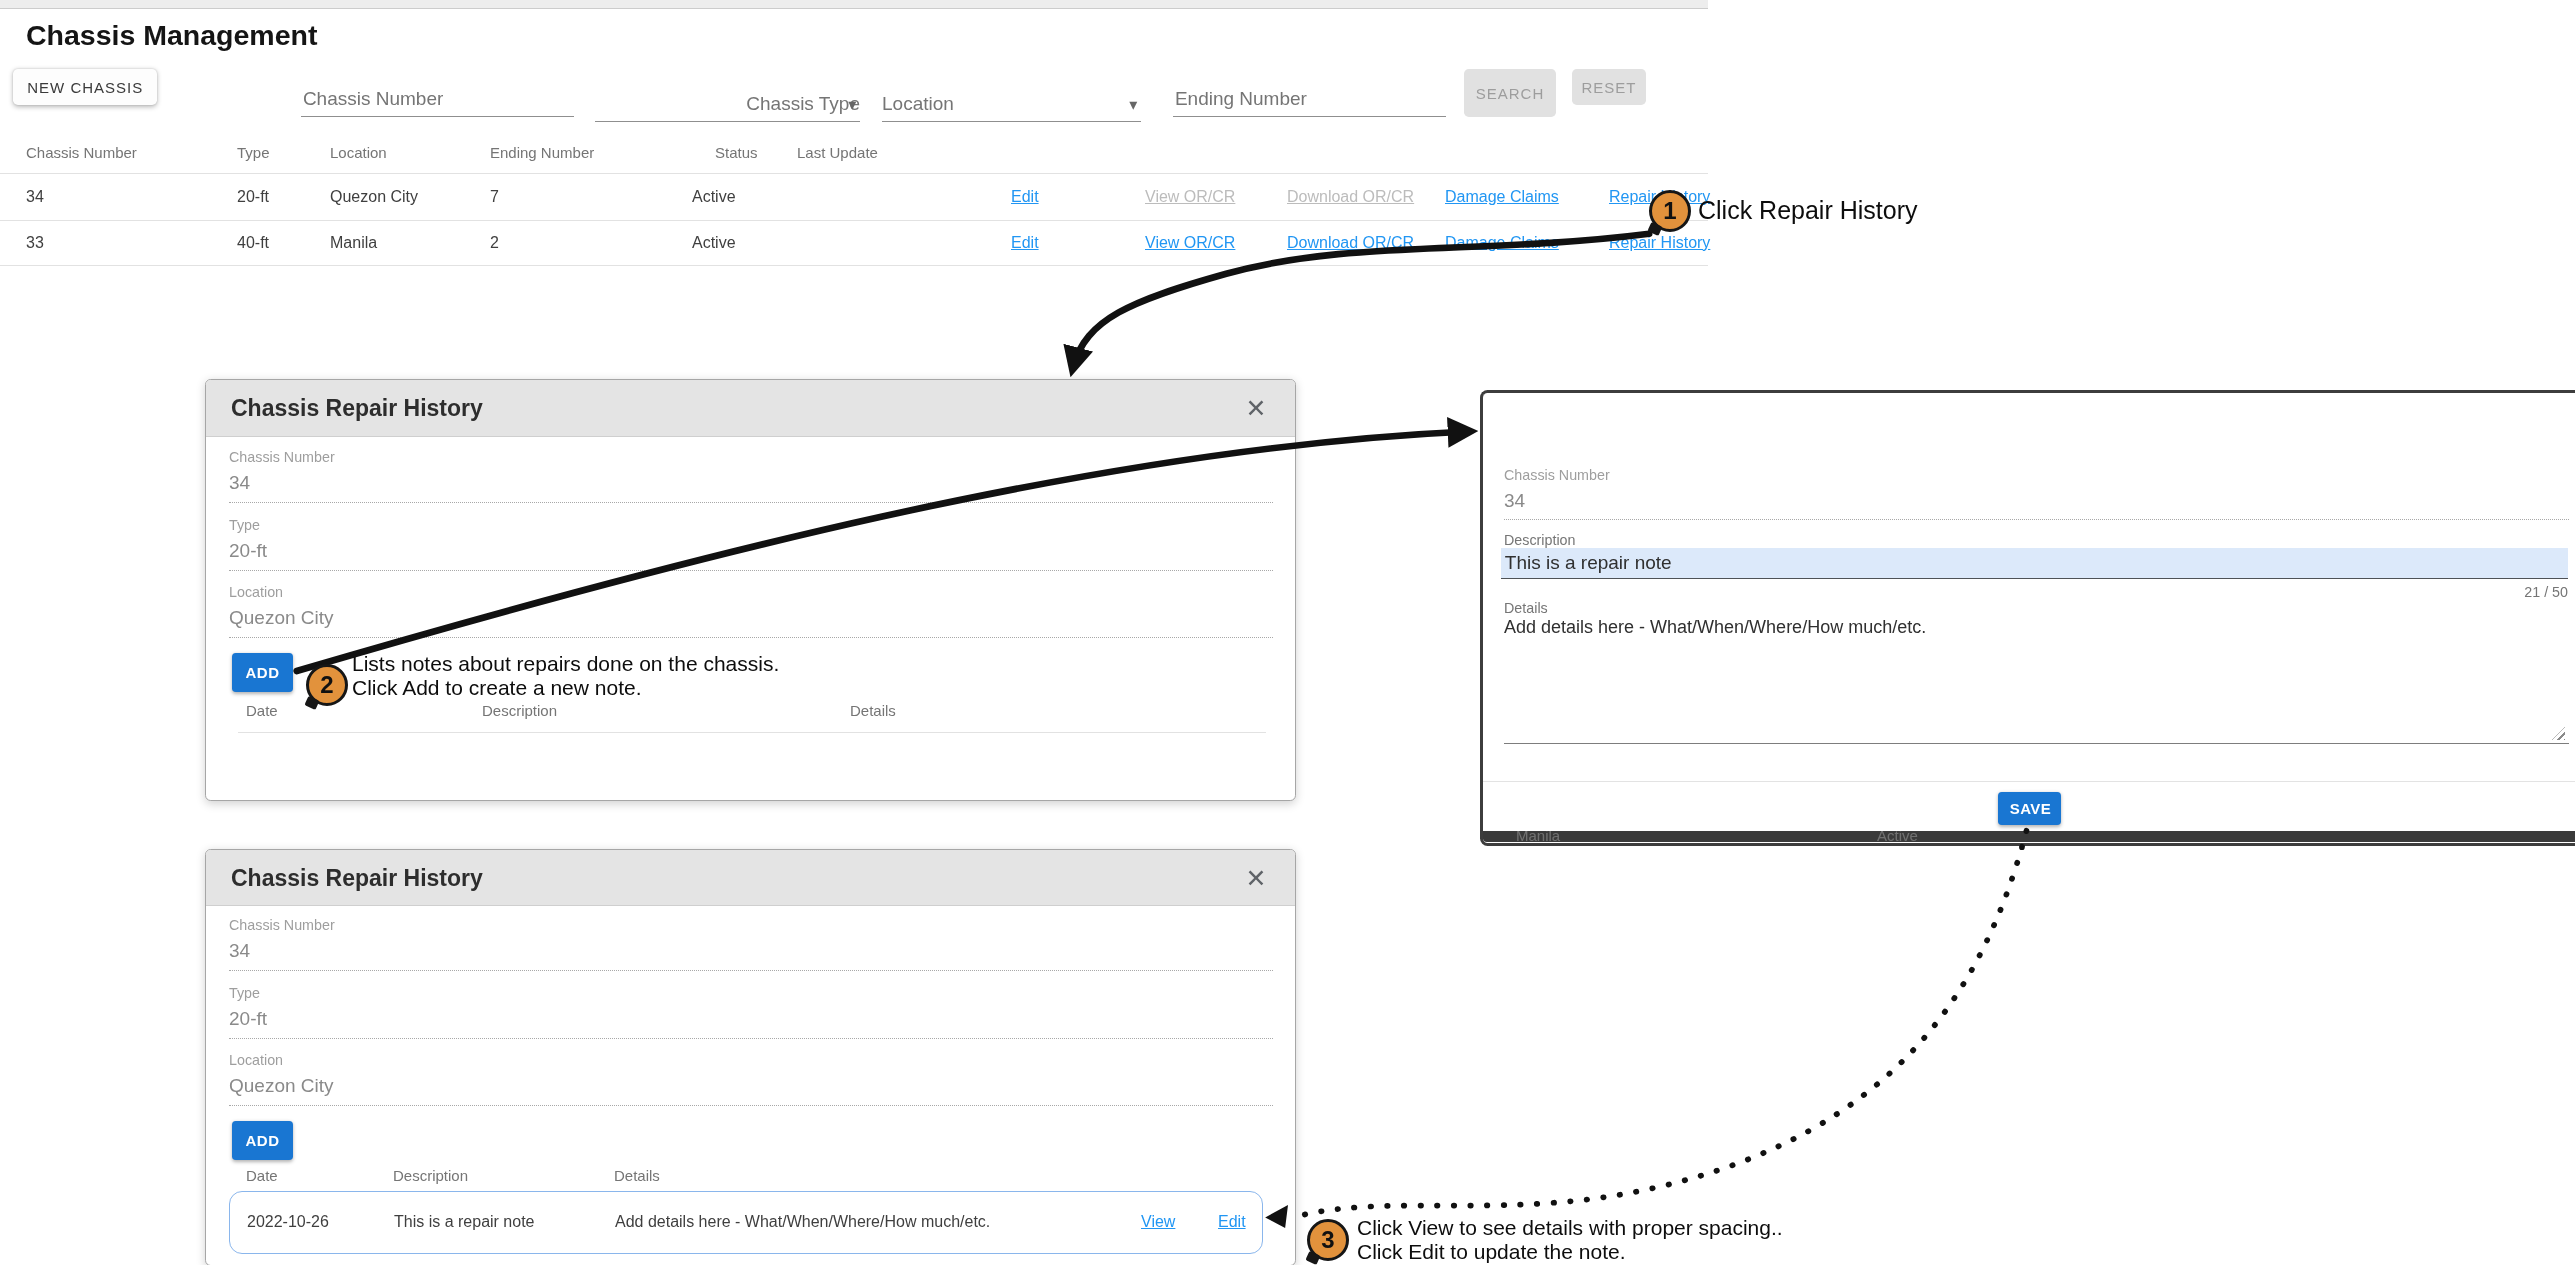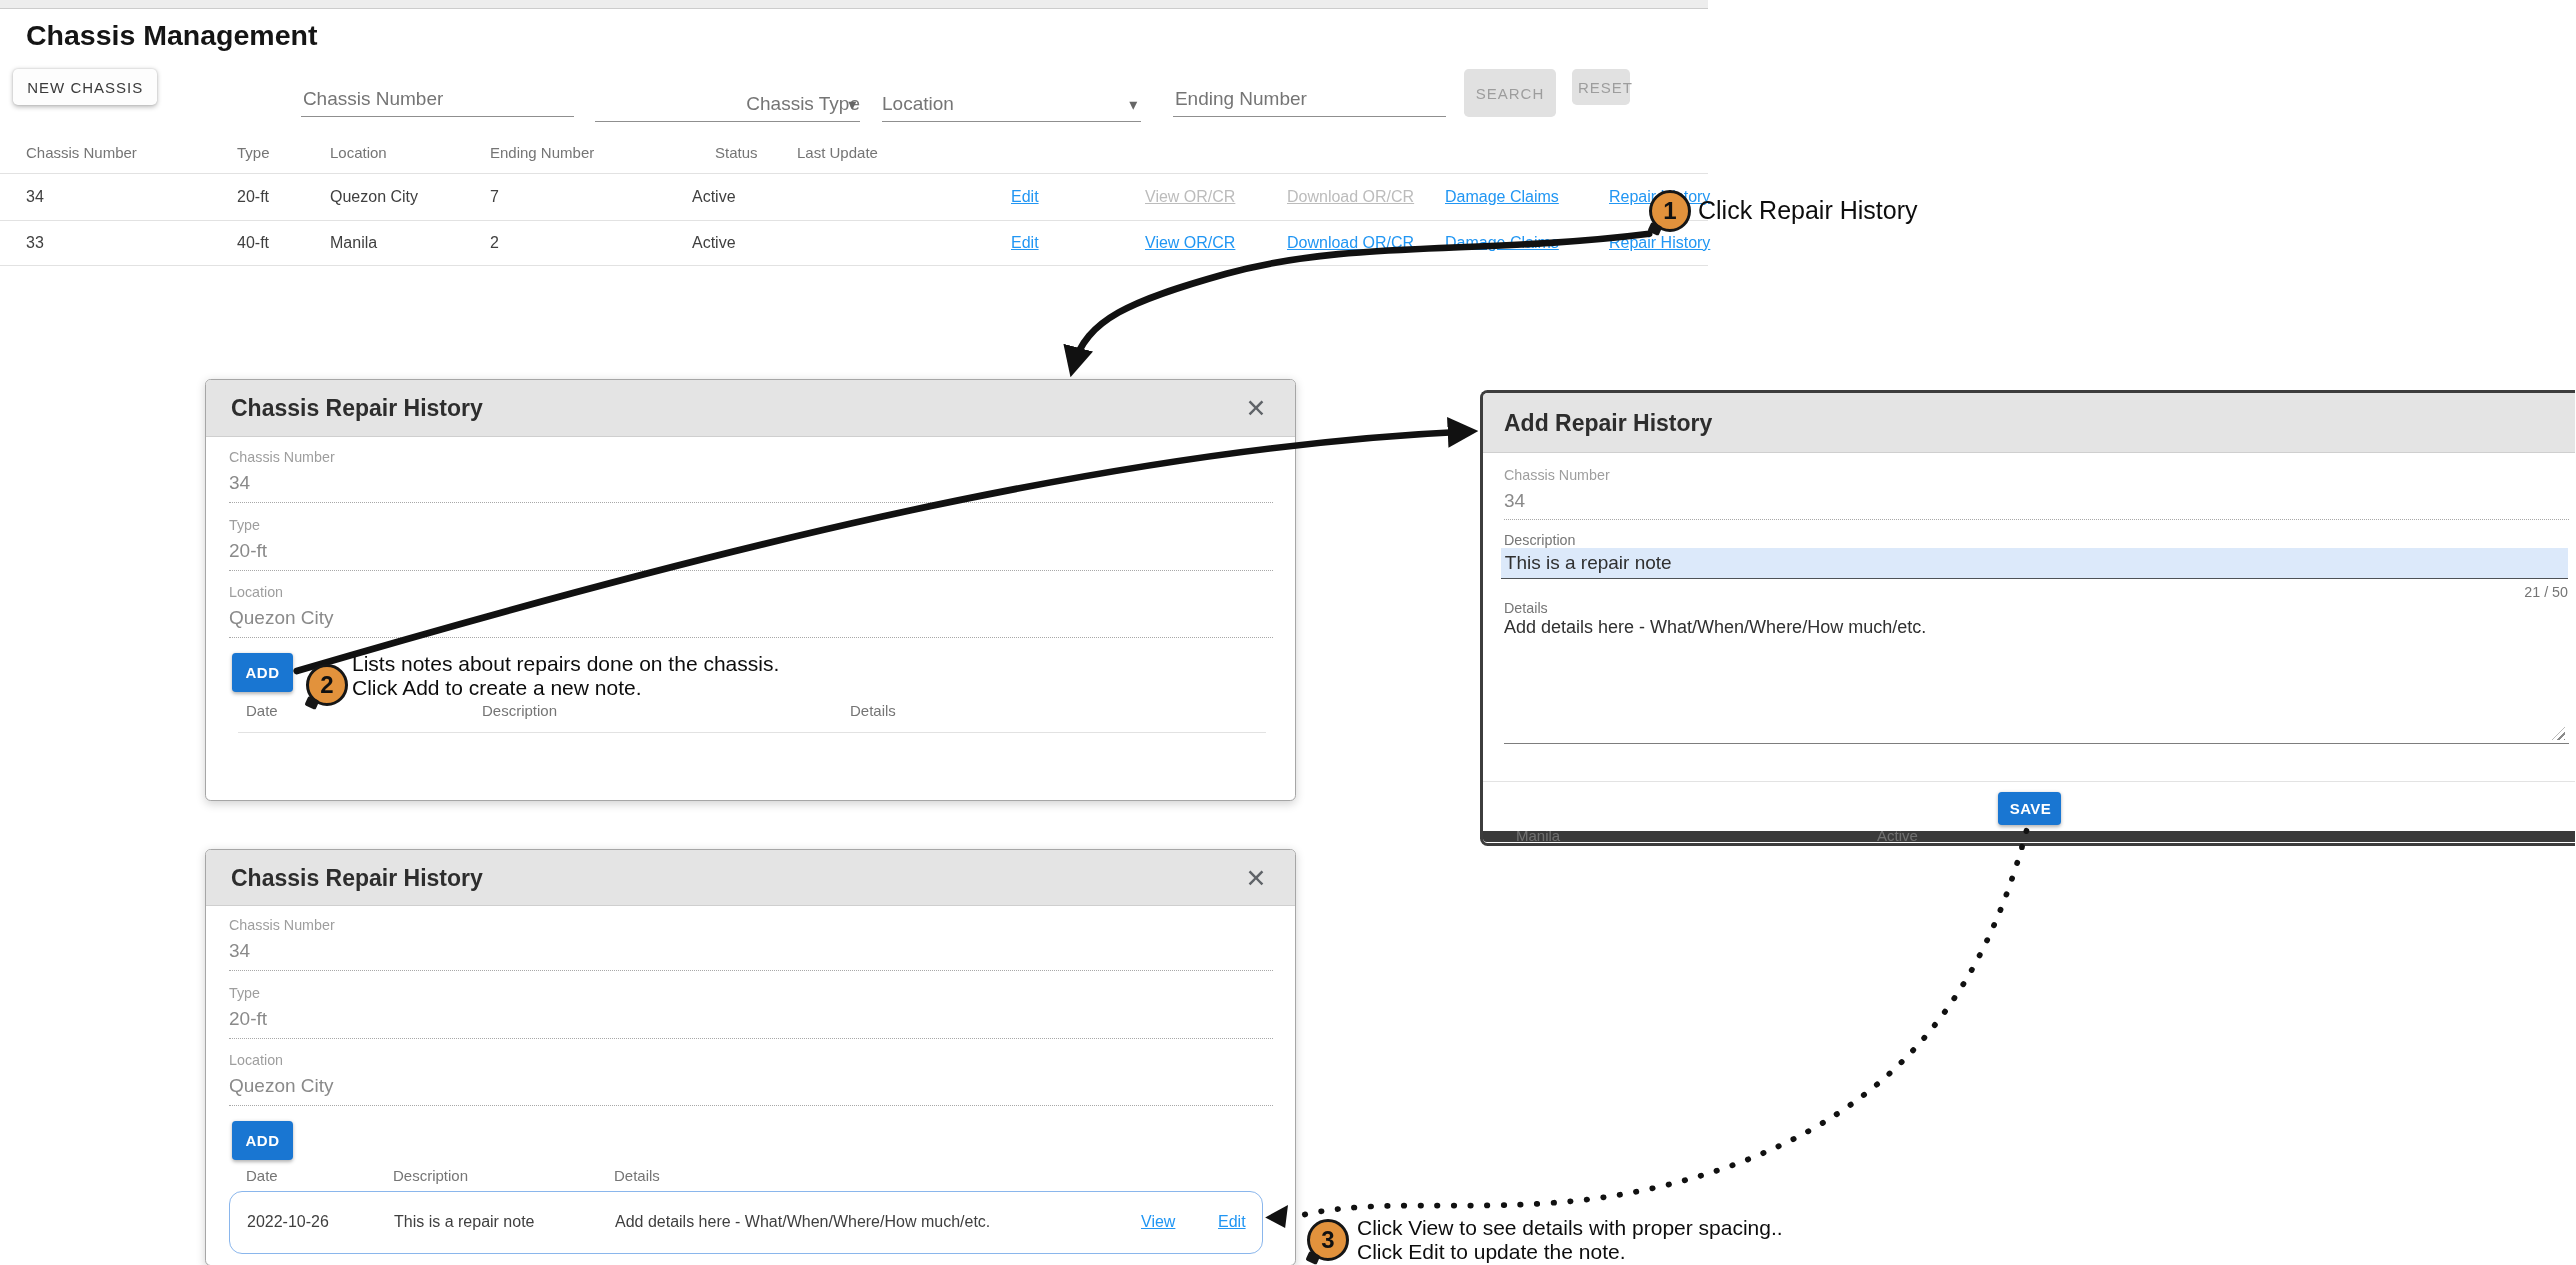--- a/index.html
+++ b/index.html
@@ -77,21 +77,21 @@
   <span>Chassis Type</span>
   <span class="chev">▾</span>
 </div>
 <div class="abs select" style="left:882px;top:87px;width:259px;">
   <span>Location</span>
   <span class="chev">▾</span>
 </div>
 <input class="abs filter-input" style="left: 1173px; top: 88px; width: 269px;" placeholder="Ending Number">
 
 <button class="abs btn-flat" style="left:1464px;top:69px;width:92px;height:48px;">SEARCH</button>
-<button class="abs btn-flat" style="left:1572px;top:69px;width:58px;height:36px;">RESET</button>
+<button class="abs btn-flat" style="left:1572px;top:69px;width:74px;height:36px;">RESET</button>
 
 <span class="abs tbl-header" style="left:26px;top:144px;">Chassis Number</span>
 <span class="abs tbl-header" style="left:237px;top:144px;">Type</span>
 <span class="abs tbl-header" style="left:330px;top:144px;">Location</span>
 <span class="abs tbl-header" style="left:490px;top:144px;">Ending Number</span>
 <span class="abs tbl-header" style="left:692px;top:144px;margin-left:23px;">Status</span>
 <span class="abs tbl-header" style="left:797px;top:144px;">Last Update</span>
 <div class="abs divider" style="left:0;top:173px;width:1708px;"></div>
 
 <div>
@@ -140,23 +140,20 @@
     <div class="fvalue">Quezon City</div>
   </div>
   <button class="abs btn-primary" style="left:26px;top:273px;width:61px;height:39px;">ADD</button>
   <span class="abs mini-h" style="left:40px;top:322px;">Date</span>
   <span class="abs mini-h" style="left:276px;top:322px;">Description</span>
   <span class="abs mini-h" style="left:644px;top:322px;">Details</span>
   <div class="abs divider" style="left:32px;top:352px;width:1028px;"></div>
 </div>
 
 <div class="abs add-dialog" style="left:1480px;top:390px;width:1092px;height:450px;z-index:10;">
-  <div class="dialog-bar" style="height:59px;border-radius:4.8px 0 0 0;">
-    <span class="dialog-title" style="left:21px;">Add Repair History</span>
-  </div>
   <div class="abs field" style="left:21px;top:74px;width:1065px;height:52px;">
     <div class="flabel">Chassis Number</div>
     <div class="fvalue">34</div>
   </div>
   <div class="abs flabel" style="left:21px;top:139px;font-size:14.3px;color:#757575;">Description</div>
   <div class="abs hl-band" style="left:18px;top:155px;width:1067px;height:29.5px;">
     <span>This is a repair note</span>
   </div>
   <div class="abs counter" style="left:895px;top:191px;width:190px;text-align:right;">21 / 50</div>
   <div class="abs" style="left:21px;top:207px;font-size:14.3px;color:#757575;">Details</div>

